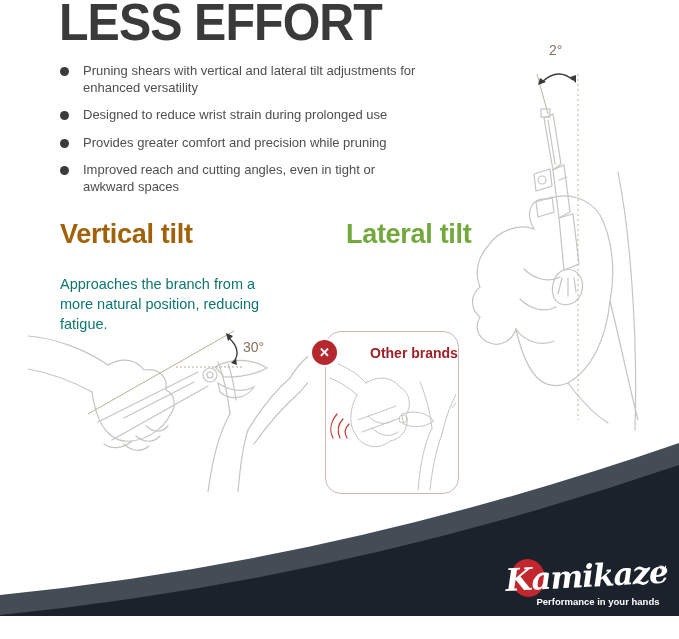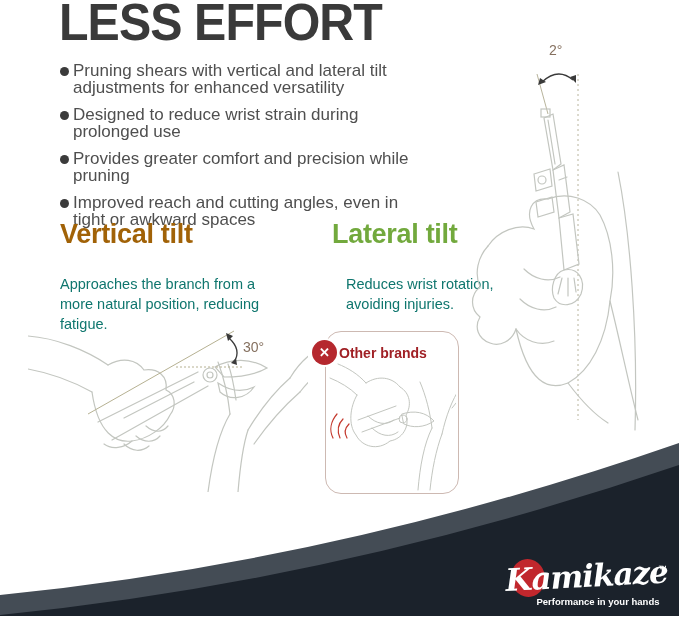--- a/index.html
+++ b/index.html
@@ -6,44 +6,44 @@
   .canvas{
     position:relative;width:679px;height:616px;background:#fff;overflow:hidden;
     font-family:"Liberation Sans",sans-serif;color:#4f4f4f;
   }
   .page-title{
     position:absolute;left:59px;top:-8px;margin:0;
     font-size:52px;font-weight:bold;color:#3a3a3a;letter-spacing:-1px;
     transform:scaleX(.93);transform-origin:left top;white-space:nowrap;
   }
   .features{position:absolute;left:60px;top:63px;width:368px;margin:0;padding:0;list-style:none;}
-  .features li{display:flex;gap:4px;margin-bottom:11px;font-size:17px;line-height:16.5px;color:#4f4f4f;}
+  .features li{display:flex;gap:14px;margin-bottom:11px;font-size:13px;line-height:16.5px;color:#4f4f4f;}
   .bullet-dot{flex:none;width:9px;height:9px;border-radius:50%;background:#3b3b3b;margin-top:4px;}
   .tilt-heading{position:absolute;margin:0;font-size:27px;font-weight:bold;letter-spacing:-.3px;}
   .tilt-heading.vertical{left:60px;top:219px;}
-  .tilt-heading.lateral{left:332px;top:219px;}
+  .tilt-heading.lateral{left:346px;top:219px;}
   .tilt-body{position:absolute;font-size:14.5px;line-height:20px;color:#0f766e;}
   .tilt-body.vertical{left:60px;top:259px;width:228px;}
   .tilt-body.lateral{left:346px;top:259px;width:172px;}
   .angle-label{position:absolute;font-size:14px;color:#85705f;font-family:"Liberation Sans",sans-serif;}
   .angle-30{left:243px;top:339px;text-align:center;}
   .angle-2{left:549px;top:42px;}
   .illus{position:absolute;}
   .illus-left{left:28px;top:322px;}
   .illus-right{left:458px;top:52px;}
   .other-card{
     position:absolute;left:325px;top:331px;width:132px;height:161px;
     border:1px solid #cdb9b2;border-radius:16px;background:#fff;
   }
   .x-badge{
     position:absolute;left:-14px;top:8px;width:25px;height:25px;border-radius:50%;
     background:#b5282e;color:#fff;display:flex;align-items:center;justify-content:center;
     font-weight:bold;font-size:13px;line-height:1;box-shadow:0 0 0 2px #fff;
   }
-  .other-label{position:absolute;left:13px;top:13px;font-size:14px;font-weight:bold;color:#a02025;white-space:nowrap;}
+  .other-label{position:absolute;left:44px;top:13px;font-size:14px;font-weight:bold;color:#a02025;white-space:nowrap;}
   .card-art{position:absolute;left:0;top:0;}
   .banner{position:absolute;left:0;top:439px;width:679px;height:200px;}
   .logo{position:absolute;left:498px;top:546px;width:178px;height:68px;}
 </style>
 </head>
 <body>
 
 <div class="canvas">
 
   <h1 class="page-title">LESS EFFORT</h1>
@@ -64,21 +64,20 @@
     <li>
       <span class="bullet-dot"></span>
       <span>Improved reach and cutting angles, even in tight or awkward spaces</span>
     </li>
   </ul>
 
   <h2 class="tilt-heading vertical" style="color:#a16207">Vertical tilt</h2>
   <p class="tilt-body vertical">Approaches the branch from a more natural position, reducing fatigue.</p>
 
   <h2 class="tilt-heading lateral" style="color:#72a93d">Lateral tilt</h2>
-  <p class="tilt-body lateral">Reduces wrist rotation, avoiding injuries.</p>
 
   <svg class="illus illus-left" width="280" height="170" viewBox="0 0 280 170">
     <g fill="none" stroke="#c3c6c0" stroke-width="1.2" stroke-linecap="round">
 
       <path d="M0,14 C28,16 58,28 80,43"></path>
       <path d="M0,47 C22,51 44,59 64,70"></path>
 
       <path d="M80,43 C94,35 108,37 116,48 C130,46 140,54 138,68 C147,72 149,84 142,93 C136,106 120,117 104,119 C88,121 70,112 64,70"></path>
       <path d="M104,119 C96,126 84,128 76,122"></path>
 

